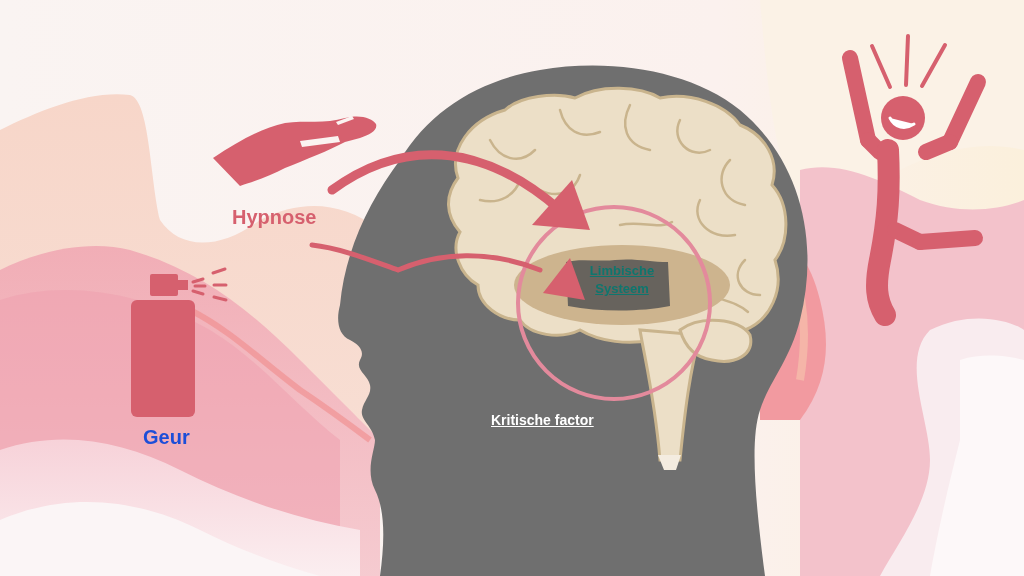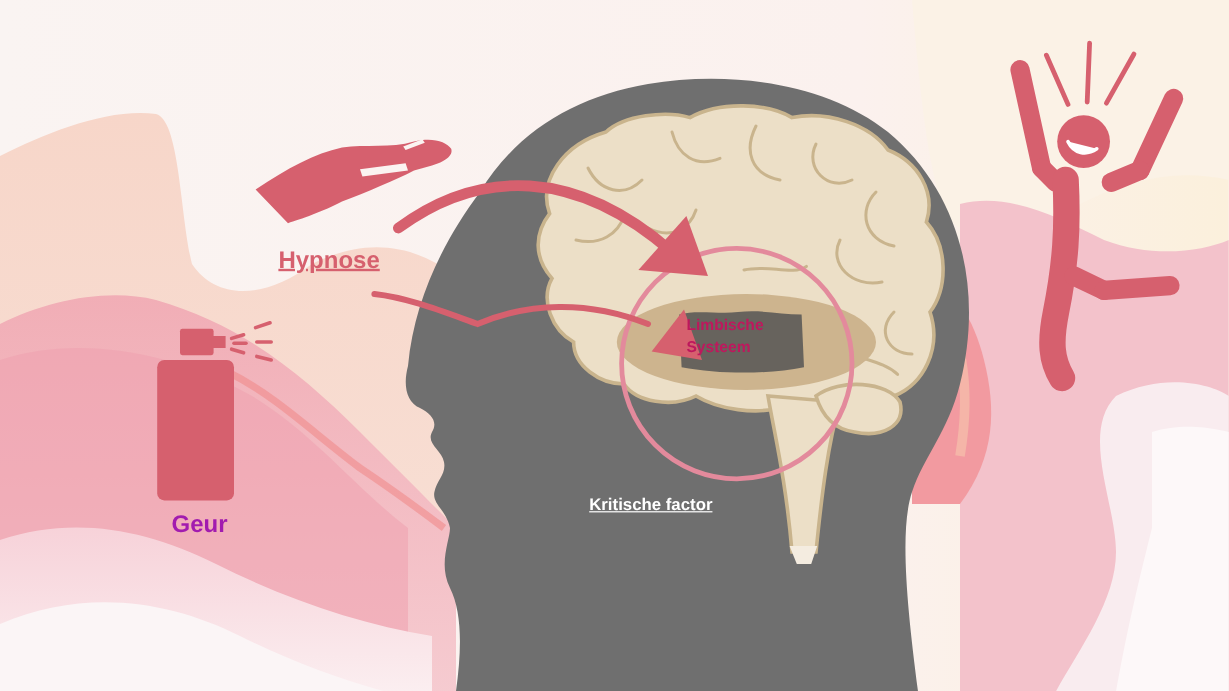--- a/index.html
+++ b/index.html
@@ -1,23 +1,23 @@
 <!DOCTYPE html>
 <html><head>
 <meta charset="utf-8">
 <style>
   html, body { margin: 0; padding: 0; }
   body { width: 1024px; height: 576px; overflow: hidden; background: #fbf3f1; }
   .stage { position: relative; width: 1024px; height: 576px; overflow: hidden; }
   svg.scene { position: absolute; left: 0; top: 0; width: 1024px; height: 576px; }
   .label { position: absolute; font-family: "Liberation Sans", sans-serif; font-weight: bold; white-space: nowrap; }
-  .lbl-hypnose { left: 232px; top: 206px; font-size: 20px; color: #d6606e; text-decoration: underline; }
-  .lbl-geur { left: 143px; top: 426px; font-size: 20px; color: #a21caf; }
+  .lbl-hypnose { left: 232px; top: 206px; font-size: 20px; color: #d6606e; }
+  .lbl-geur { left: 143px; top: 426px; font-size: 20px; color: #1d4ed8; }
   .lbl-neo { left: 592px; top: 174px; font-size: 24px; color: #222222; }
-  .lbl-limb { left: 572px; top: 262px; font-size: 13px; color: #be185d; width: 100px; line-height: 18px; }
+  .lbl-limb { left: 572px; top: 262px; font-size: 13px; color: #0f766e; width: 100px; text-align: center; line-height: 18px; text-decoration: underline; }
   .lbl-krit { left: 491px; top: 412px; font-size: 14px; color: #ffffff; text-decoration: underline; }
 </style>
 </head>
 <body>
 
 <div class="stage">
   <svg class="scene" viewBox="0 0 1024 576">
     <defs>
       <linearGradient id="bgTop" x1="0" y1="0" x2="1" y2="0">
         <stop offset="0" stop-color="#faf4f2"></stop>

